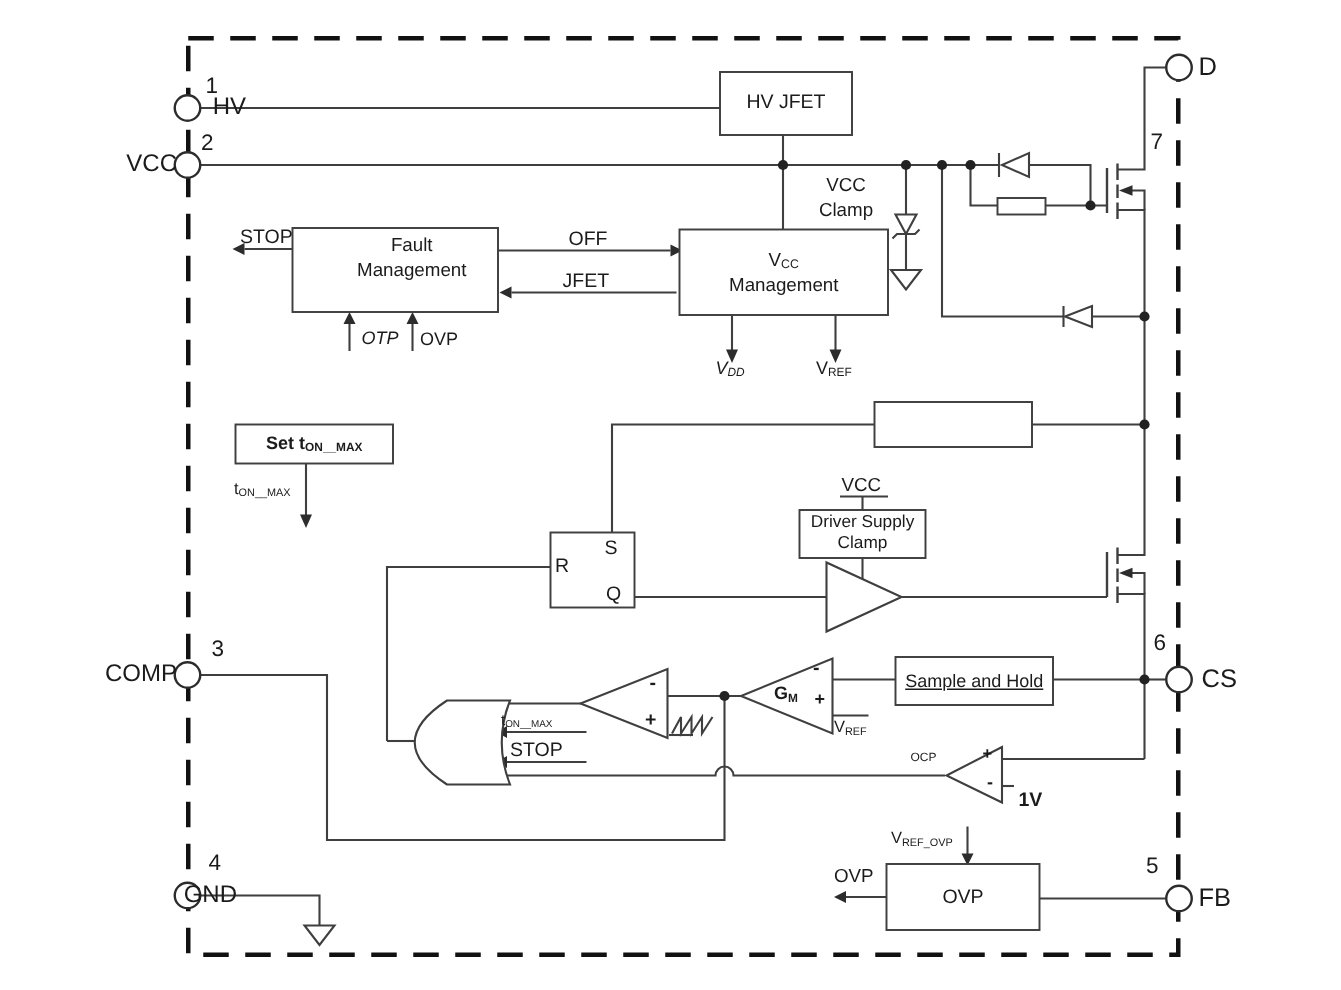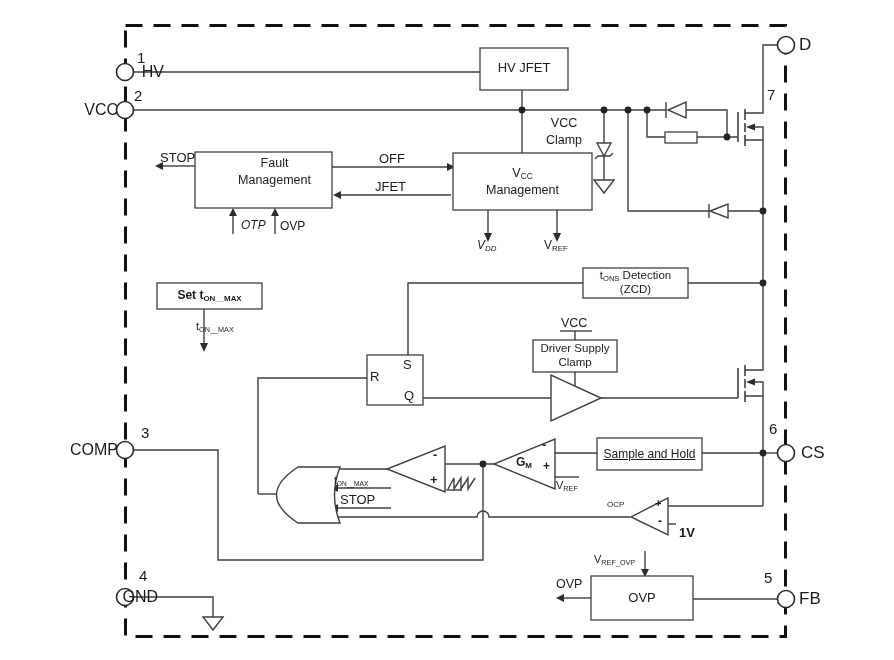--- a/index.html
+++ b/index.html
@@ -186,24 +186,20 @@
   <span><span>V</span><span class="sb">CC</span></span>
   <span>Management</span>
 </div>
 <div class="box f125" style="left:538px;top:116px;width:52px;height:32px;">
   <span>VCC</span>
   <span>Clamp</span>
 </div>
 <div class="box f12" style="left:157px;top:283px;width:105px;height:26px;font-weight:bold;">
   <span><span>Set t</span><span class="sb">ON__MAX</span></span>
 </div>
-<div class="box f115" style="left:583px;top:268px;width:105px;height:30px;line-height:1.2;">
-  <span><span>t</span><span class="sb">ONS</span><span> Detection</span></span>
-  <span>(ZCD)</span>
-</div>
 <div class="box f115" style="left:533px;top:340px;width:84px;height:32px;line-height:1.2;">
   <span>Driver Supply</span>
   <span>Clamp</span>
 </div>
 <div class="lbl f13" style="left:403px;top:358px;">S</div>
 <div class="lbl f13" style="left:370px;top:370px;">R</div>
 <div class="lbl f13" style="left:404px;top:389px;">Q</div>
 <div class="box f12" style="left:597px;top:438px;width:105px;height:32px;text-decoration:underline;">
   <span>Sample and Hold</span>
 </div>
@@ -211,21 +207,21 @@
   <span>OVP</span>
 </div>
 
 <div class="lbl f13" style="left:160px;top:151px;">STOP</div>
 <div class="lbl f13" style="left:379px;top:152px;">OFF</div>
 <div class="lbl f13" style="left:375px;top:180px;">JFET</div>
 <div class="lbl f12" style="left:241px;top:219px;font-style:italic;">OTP</div>
 <div class="lbl f12" style="left:280px;top:220px;">OVP</div>
 <div class="lbl f12" style="left:477px;top:239px;font-style:italic;"><span>V</span><span class="sb">DD</span></div>
 <div class="lbl f12" style="left:544px;top:239px;"><span>V</span><span class="sb">REF</span></div>
-<div class="lbl f11" style="left:156px;top:320px;margin-left:40px;"><span>t</span><span class="sb">ON__MAX</span></div>
+<div class="lbl f11" style="left:156px;top:320px;"><span>t</span><span class="sb">ON__MAX</span></div>
 <div class="lbl f125" style="left:561px;top:316px;">VCC</div>
 <div class="lbl f10" style="left:334px;top:475px;"><span>t</span><span class="sb">ON__MAX</span></div>
 <div class="lbl f13" style="left:340px;top:493px;">STOP</div>
 <div class="lbl f12 b" style="left:516px;top:456px;"><span>G</span><span class="sb">M</span></div>
 <div class="lbl f12 b" style="left:543px;top:460px;">+</div>
 <div class="lbl f13 b" style="left:542px;top:438px;">-</div>
 <div class="lbl f11" style="left:556px;top:479px;"><span>V</span><span class="sb">REF</span></div>
 <div class="lbl f13 b" style="left:433px;top:448px;">-</div>
 <div class="lbl f13 b" style="left:430px;top:473px;">+</div>
 <div class="lbl f8" style="left:607px;top:500px;">OCP</div>

